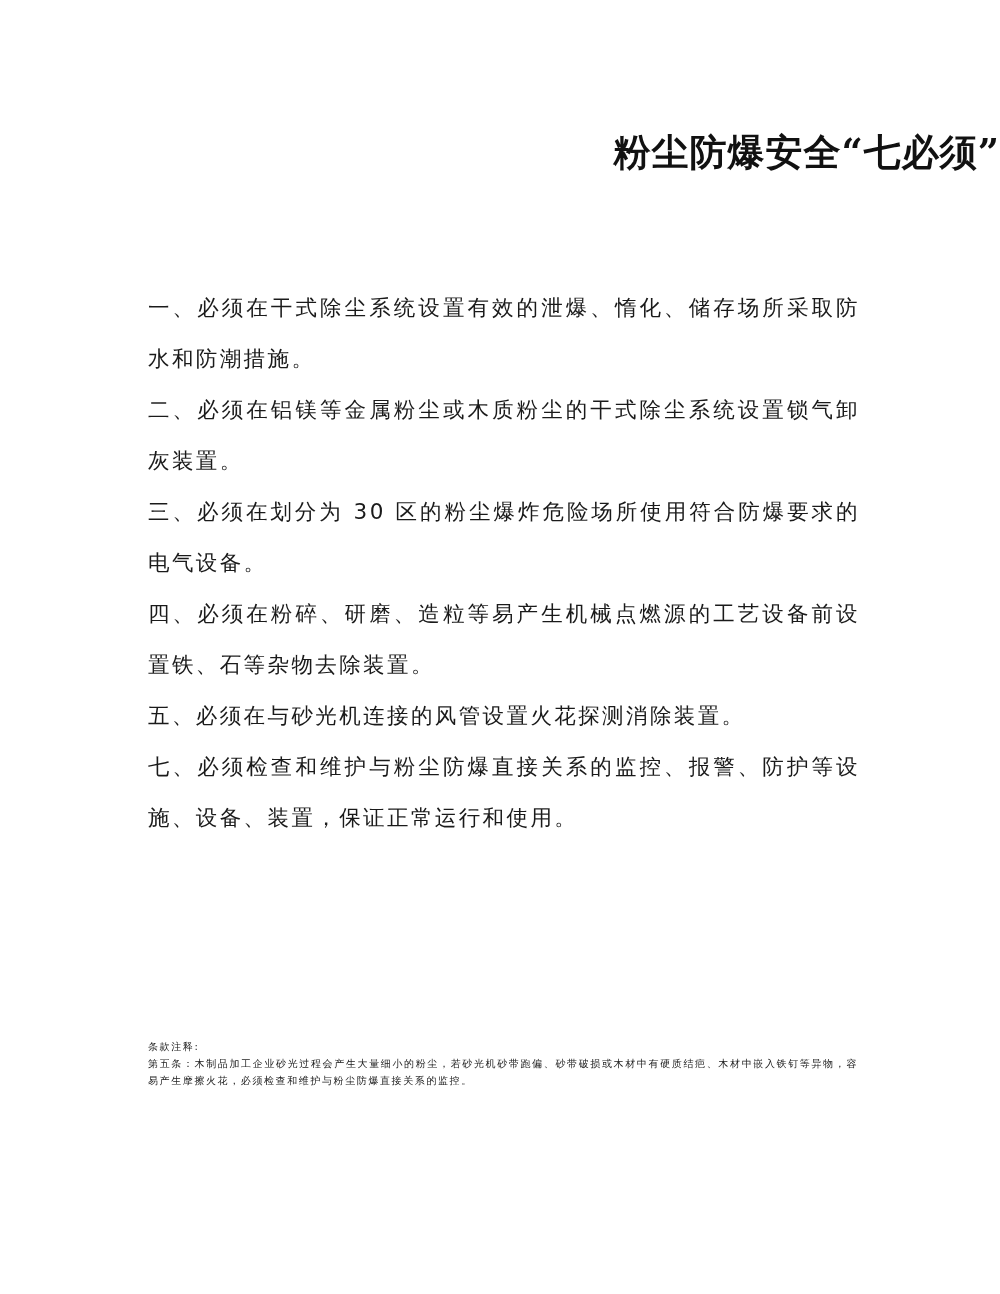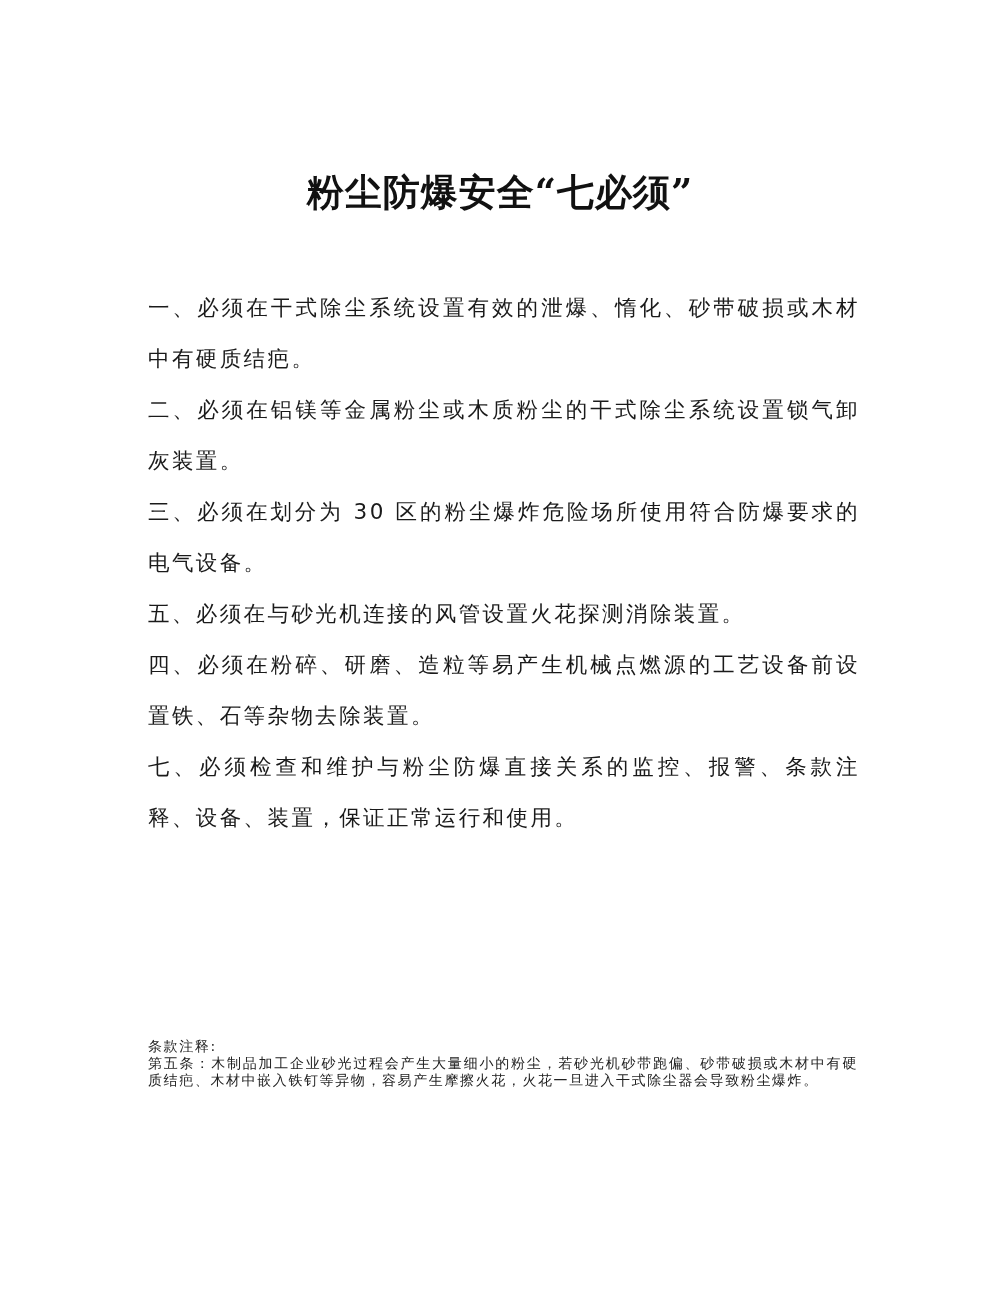--- a/index.html
+++ b/index.html
@@ -1,49 +1,49 @@
 <!DOCTYPE html>
 <html><head>
   <meta charset="utf-8">
   <style>
     html, body { margin: 0; padding: 0; background: #ffffff; }
     body { width: 1000px; height: 1294px; position: relative; overflow: hidden; color: #111; }
     .page { position: absolute; left: 0; top: 0; width: 1000px; height: 1294px; background: #fff; }
     .title {
       position: absolute; left: 0; right: 0; top: 128px;
-      text-align: center;
+      text-align: right;
       font-family: "DejaVu Serif", "Liberation Serif", serif;
-      font-weight: bold; font-size: 37px; letter-spacing: 1px; color: #111; margin-top: 40px;
+      font-weight: bold; font-size: 37px; letter-spacing: 1px; color: #111;
     }
     .body {
       position: absolute; left: 148px; top: 282px; width: 712px;
       font-family: "DejaVu Sans", "Liberation Sans", sans-serif;
       font-size: 21.5px; line-height: 51px; color: #1a1a1a;
       letter-spacing: 2.4px;
     }
     .item { margin: 0; text-align: justify; text-align-last: left; }
     .notes {
       position: absolute; left: 148px; top: 1038px; width: 710px;
       font-family: "DejaVu Sans", "Liberation Sans", sans-serif;
-      font-size: 14px; line-height: 17px; color: #222; letter-spacing: 1.6px;
+      font-size: 10px; line-height: 17px; color: #222; letter-spacing: 1.6px;
     }
     .notes p { margin: 0; text-align: justify; text-align-last: left; }
   </style>
 </head>
 <body>
 
 <div class="page">
   <div class="title">粉尘防爆安全“七必须”</div>
 
   <div class="body">
-    <p class="item">一、必须在干式除尘系统设置有效的泄爆、惰化、砂带破损或木材中有硬质结疤。</p>
+    <p class="item">一、必须在干式除尘系统设置有效的泄爆、惰化、储存场所采取防水和防潮措施。</p>
     <p class="item">二、必须在铝镁等金属粉尘或木质粉尘的干式除尘系统设置锁气卸灰装置。</p>
     <p class="item">三、必须在划分为 30 区的粉尘爆炸危险场所使用符合防爆要求的电气设备。</p>
+    <p class="item">四、必须在粉碎、研磨、造粒等易产生机械点燃源的工艺设备前设置铁、石等杂物去除装置。</p>
     <p class="item">五、必须在与砂光机连接的风管设置火花探测消除装置。</p>
-    <p class="item">四、必须在粉碎、研磨、造粒等易产生机械点燃源的工艺设备前设置铁、石等杂物去除装置。</p>
-    <p class="item">七、必须检查和维护与粉尘防爆直接关系的监控、报警、条款注释、设备、装置，保证正常运行和使用。</p>
+    <p class="item">七、必须检查和维护与粉尘防爆直接关系的监控、报警、防护等设施、设备、装置，保证正常运行和使用。</p>
   </div>
 
   <div class="notes">
     <p>条款注释:</p>
-    <p>第五条：木制品加工企业砂光过程会产生大量细小的粉尘，若砂光机砂带跑偏、砂带破损或木材中有硬质结疤、木材中嵌入铁钉等异物，容易产生摩擦火花，火花一旦进入干式除尘器会导致粉尘爆炸。</p>
+    <p>第五条：木制品加工企业砂光过程会产生大量细小的粉尘，若砂光机砂带跑偏、砂带破损或木材中有硬质结疤、木材中嵌入铁钉等异物，容易产生摩擦火花，必须检查和维护与粉尘防爆直接关系的监控。</p>
   </div>
 </div>
 
 </body></html>

